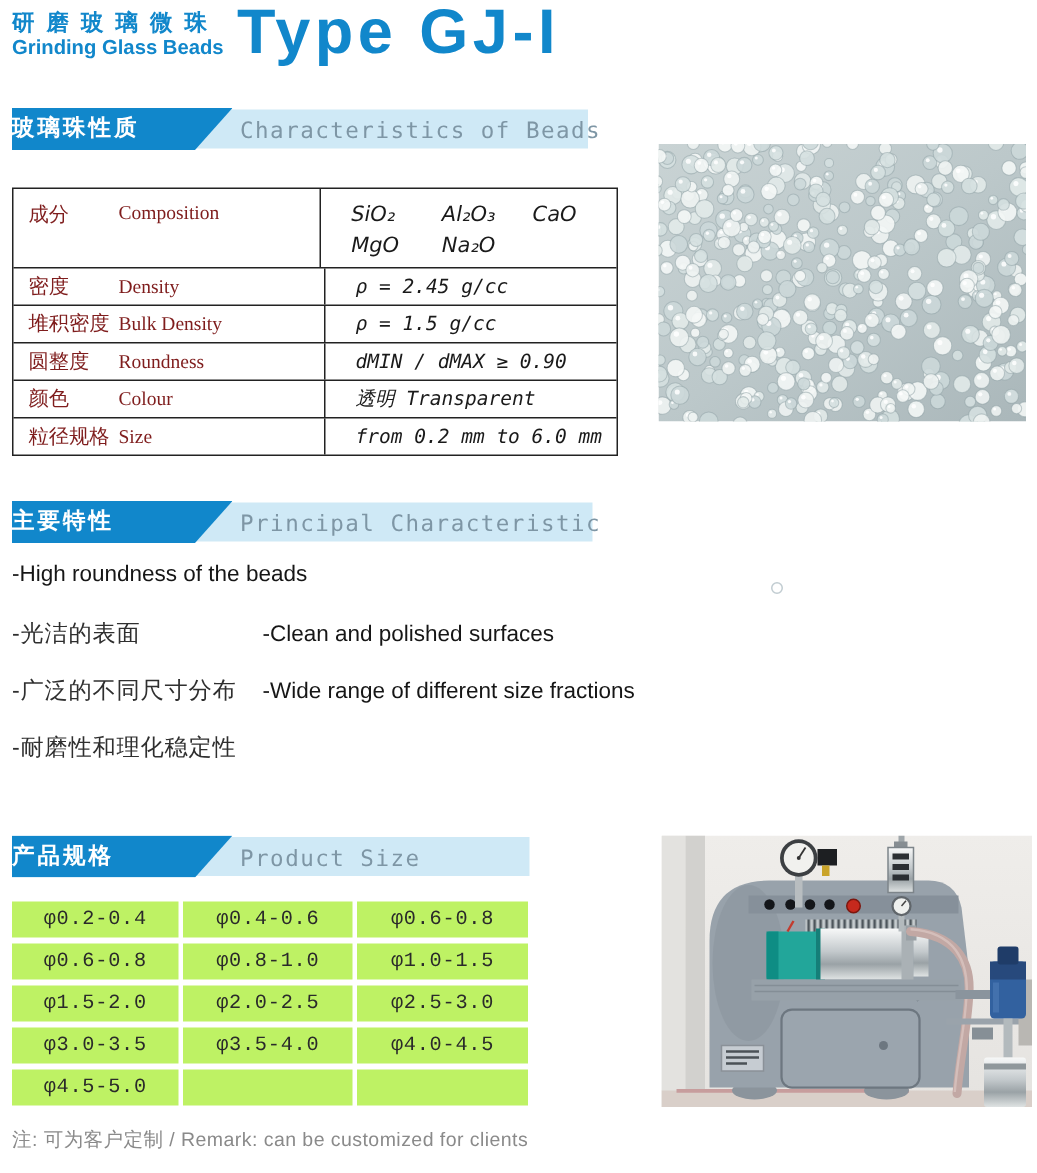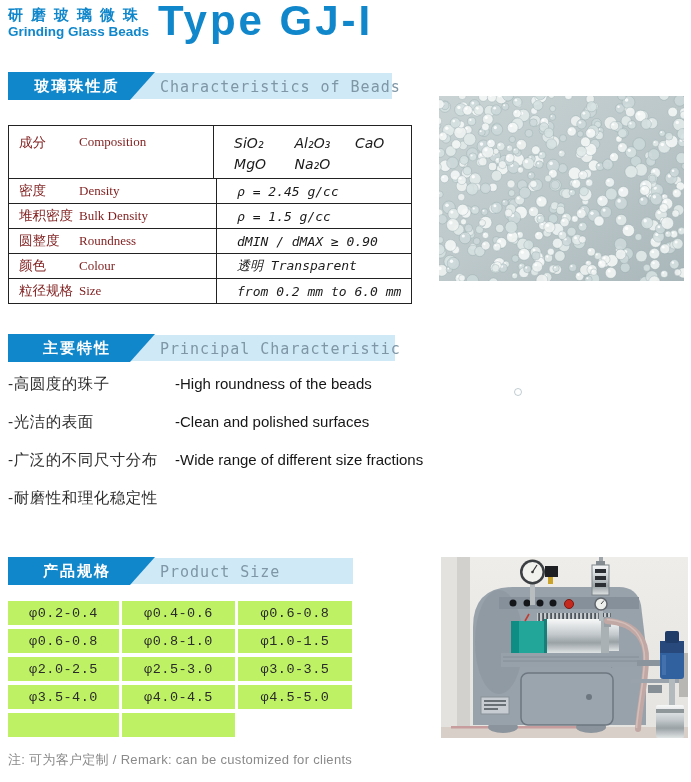--- a/index.html
+++ b/index.html
@@ -15,21 +15,21 @@
 
   
   .banner{position:absolute;left:0;width:691px;height:28px;}
   .banner .light{position:absolute;left:20px;top:1px;height:26px;background:#cfe9f6;}
   .banner.s1 .light{width:372px;}
   .banner.s2 .light{width:375px;}
   .banner.s3 .light{width:333px;}
   .banner .blue{position:absolute;left:8px;top:0;width:147px;height:28px;background:#1187cb;
                 clip-path:polygon(0 0,100% 0,83% 100%,0 100%);}
   .banner .cn{position:absolute;left:8px;top:0;width:138px;height:20px;line-height:28px;
-              text-align:center;color:#ffffff;font-size:15px;font-weight:bold;letter-spacing:2px;}
+              color:#ffffff;font-size:15px;font-weight:bold;letter-spacing:2px;}
   .banner .en{position:absolute;left:160px;top:0;height:28px;line-height:30px;color:#7e96a5;
               font-size:15px;letter-spacing:1px;font-family:"DejaVu Sans Mono",monospace;white-space:nowrap;}
   .banner.s1{top:72px;} .banner.s2{top:334px;} .banner.s3{top:557px;}
 
   
   .spec-table{position:absolute;left:8px;top:125px;width:404px;border:1.5px solid #222;
               background:#fff;box-sizing:border-box;}
   .spec-row{display:flex;border-top:1.5px solid #222;height:24px;}
   .spec-row.first{border-top:none;height:52px;}
   .spec-label{width:208px;box-sizing:border-box;border-right:1.5px solid #222;
@@ -807,21 +807,20 @@
 
   <div class="banner s2">
     <div class="light"></div>
     <div class="blue"></div>
     <div class="cn">主要特性</div>
     <div class="en">Principal Characteristic</div>
   </div>
 
   <div class="principal-list">
     <div class="principal-item">
-      <span class="cn">-高圆度的珠子</span>
       <span class="en">-High roundness of the beads</span>
     </div>
     <div class="principal-item">
       <span class="cn">-光洁的表面</span>
       <span class="en">-Clean and polished surfaces</span>
     </div>
     <div class="principal-item">
       <span class="cn">-广泛的不同尺寸分布</span>
       <span class="en">-Wide range of different size fractions</span>
     </div>
@@ -838,20 +837,21 @@
     <div class="en">Product Size</div>
   </div>
 
   <div class="size-grid">
     <div class="size-cell">φ0.2-0.4</div>
     <div class="size-cell">φ0.4-0.6</div>
     <div class="size-cell">φ0.6-0.8</div>
     <div class="size-cell">φ0.6-0.8</div>
     <div class="size-cell">φ0.8-1.0</div>
     <div class="size-cell">φ1.0-1.5</div>
+    <div class="size-cell">φ1.5-2.0</div>
     <div class="size-cell">φ2.0-2.5</div>
     <div class="size-cell">φ2.5-3.0</div>
     <div class="size-cell">φ3.0-3.5</div>
     <div class="size-cell">φ3.5-4.0</div>
     <div class="size-cell">φ4.0-4.5</div>
     <div class="size-cell">φ4.5-5.0</div>
     <div class="size-cell"></div>
     <div class="size-cell"></div>
   </div>
 

